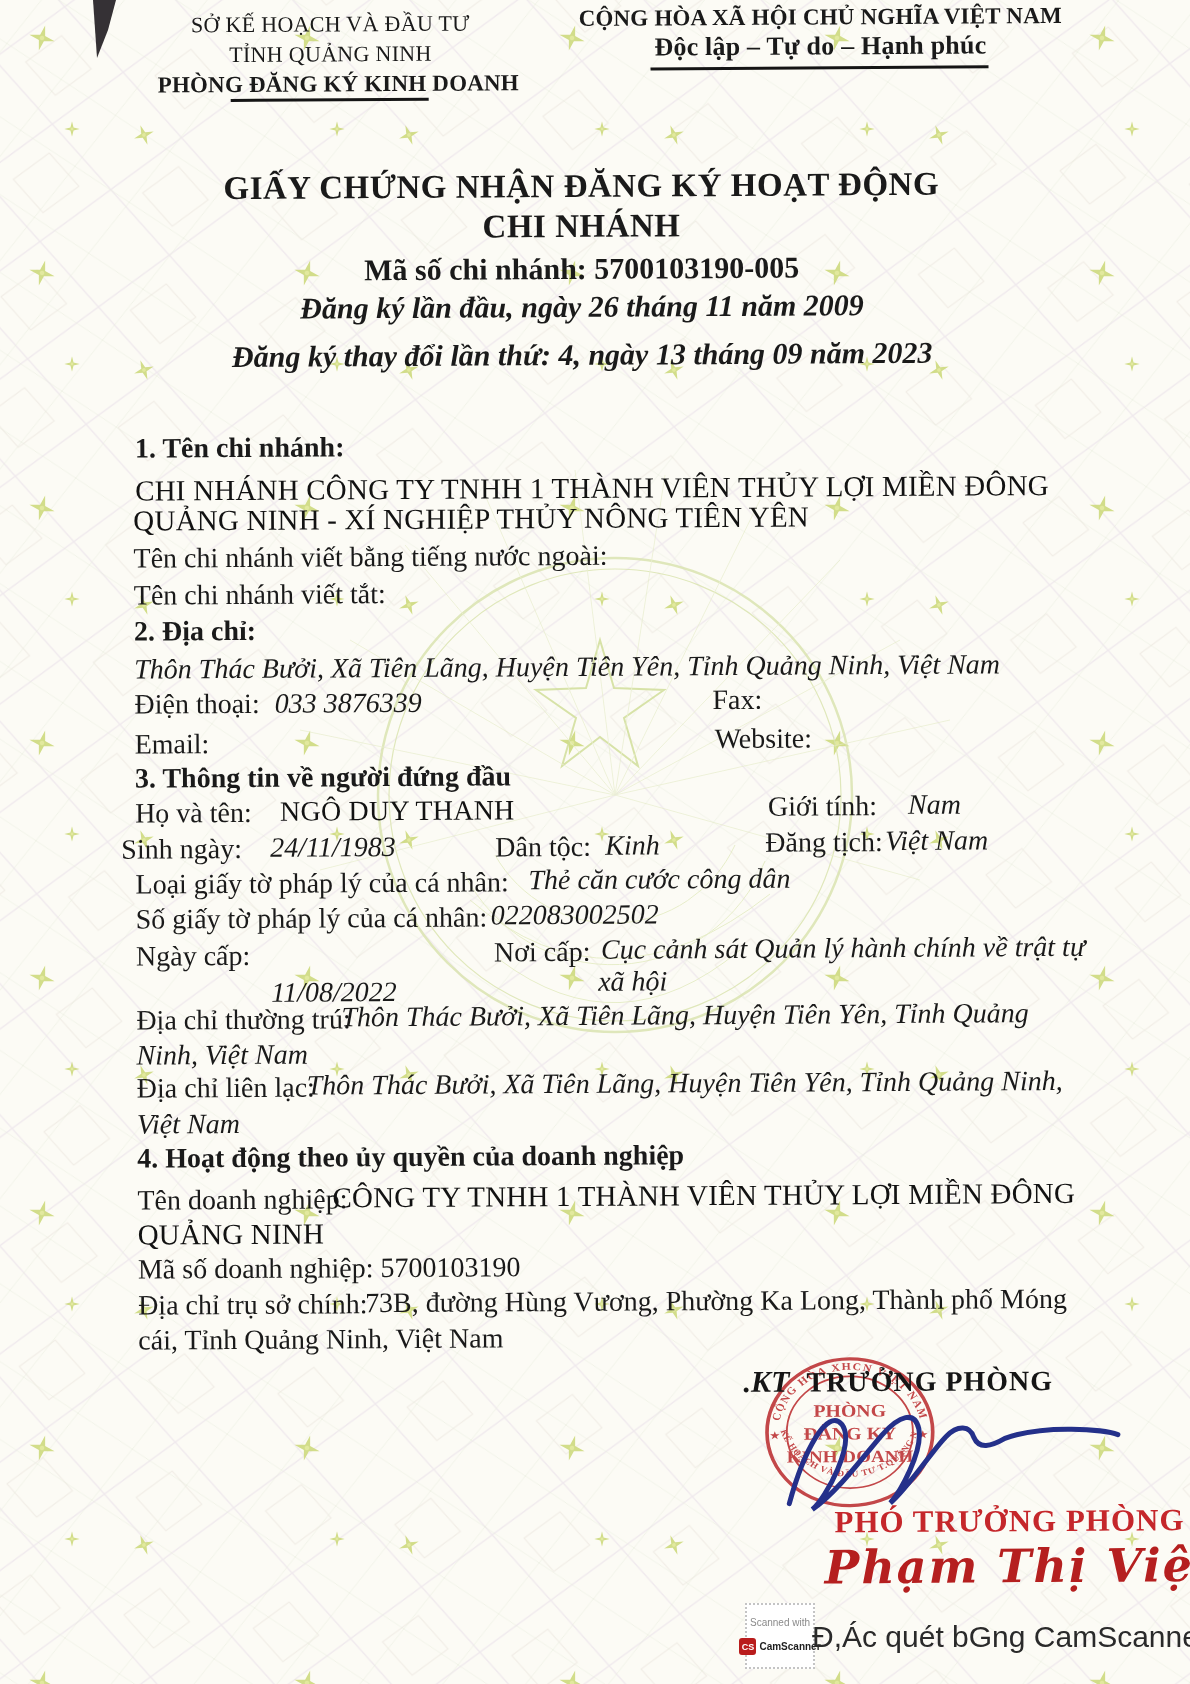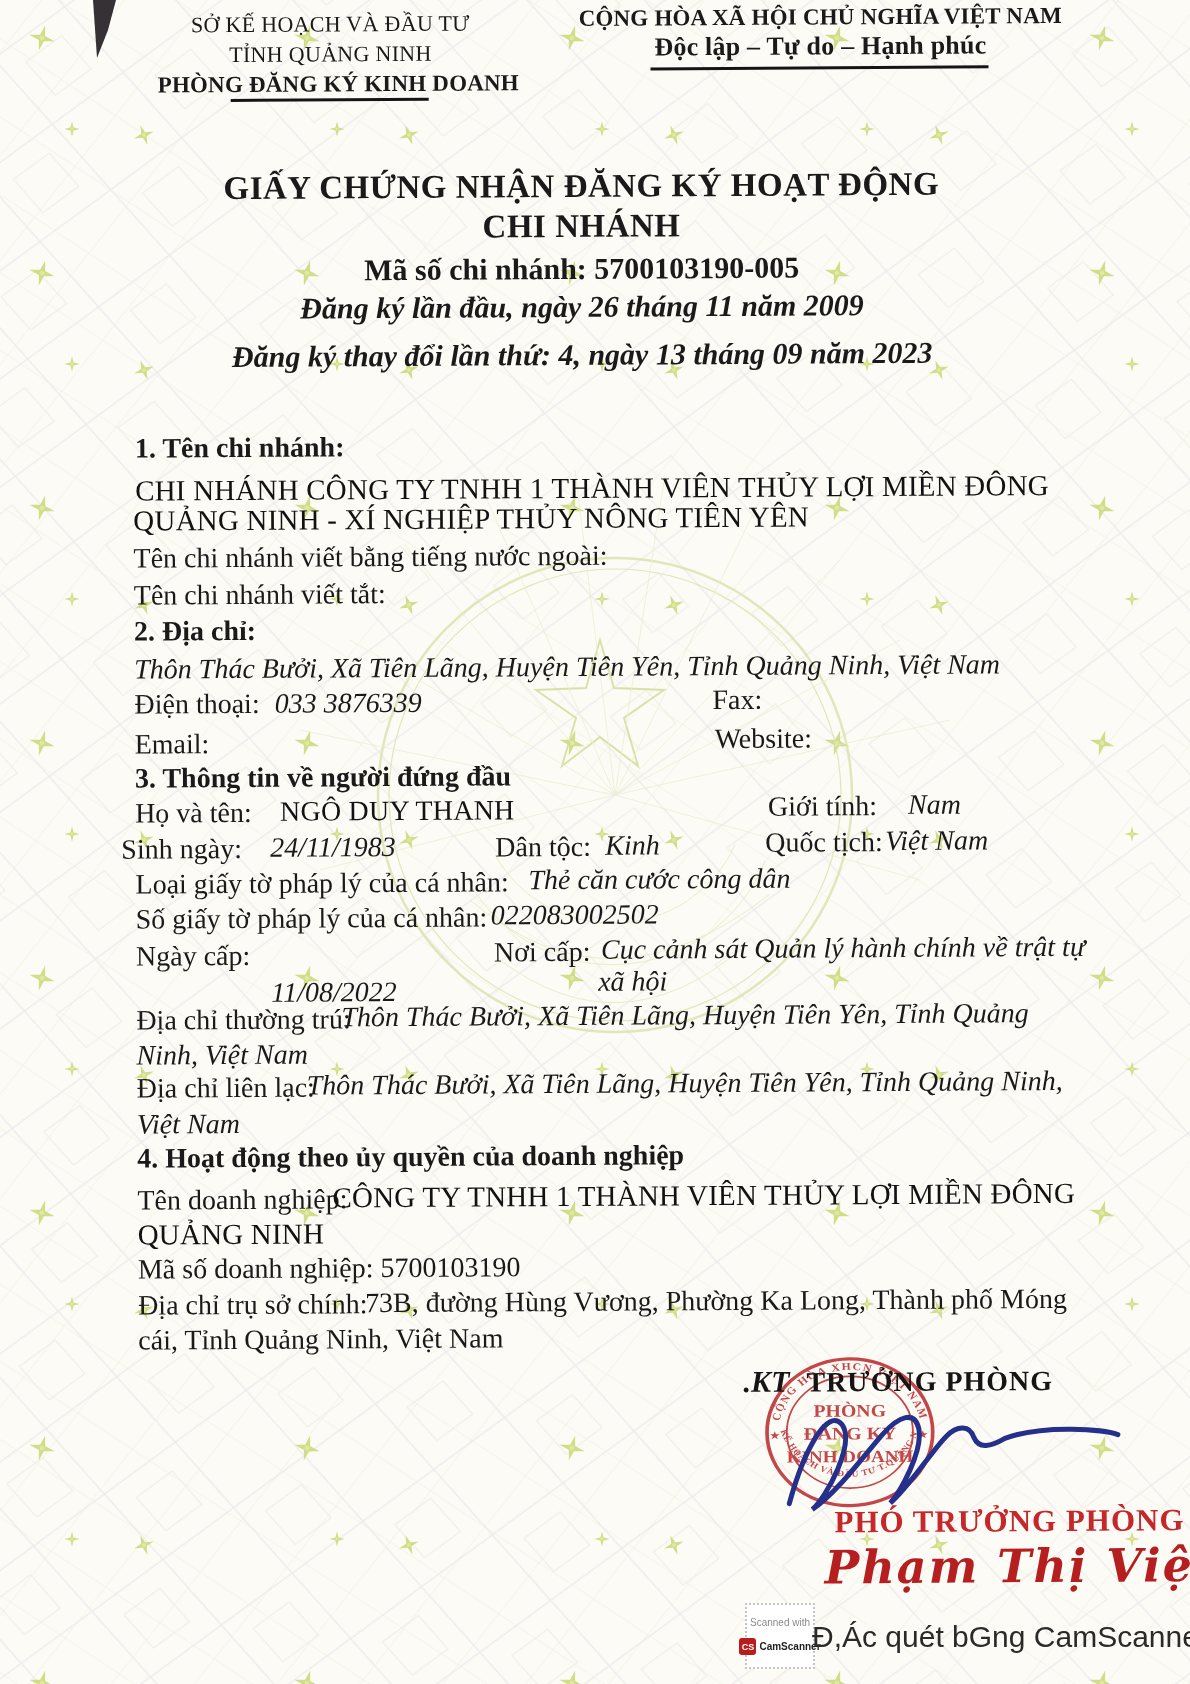--- a/index.html
+++ b/index.html
@@ -137,21 +137,21 @@
 
     <div class="abs body-line" style="left:135px;top:795px;">Họ và tên:</div>
     <div class="abs caps" style="left:280px;top:794px;font-size:28px;">NGÔ DUY THANH</div>
     <div class="abs body-line" style="left:768px;top:792px;">Giới tính:</div>
     <div class="abs body-line val" style="left:900px;top:791px;margin-left:8px;">Nam</div>
 
     <div class="abs body-line" style="left:121px;top:831px;">Sinh ngày:</div>
     <div class="abs body-line val" style="left:270px;top:830px;">24/11/1983</div>
     <div class="abs body-line" style="left:495px;top:831px;">Dân tộc:</div>
     <div class="abs body-line val" style="left:605px;top:830px;">Kinh</div>
-    <div class="abs body-line" style="left:765px;top:828px;">Quốc tịch:</div>
+    <div class="abs body-line" style="left:765px;top:828px;">Đăng tịch:</div>
     <div class="abs body-line val" style="left:885px;top:827px;">Việt Nam</div>
 
     <div class="abs body-line" style="left:135px;top:866px;">Loại giấy tờ pháp lý của cá nhân:</div>
     <div class="abs body-line val" style="left:528px;top:864px;">Thẻ căn cước công dân</div>
 
     <div class="abs body-line" style="left:135px;top:901px;">Số giấy tờ pháp lý của cá nhân:</div>
     <div class="abs body-line val" style="left:490px;top:899px;">022083002502</div>
 
     <div class="abs body-line" style="left:135px;top:938px;">Ngày cấp:</div>
     <div class="abs body-line val" style="left:270px;top:936px;margin-top:39px;">11/08/2022</div>

